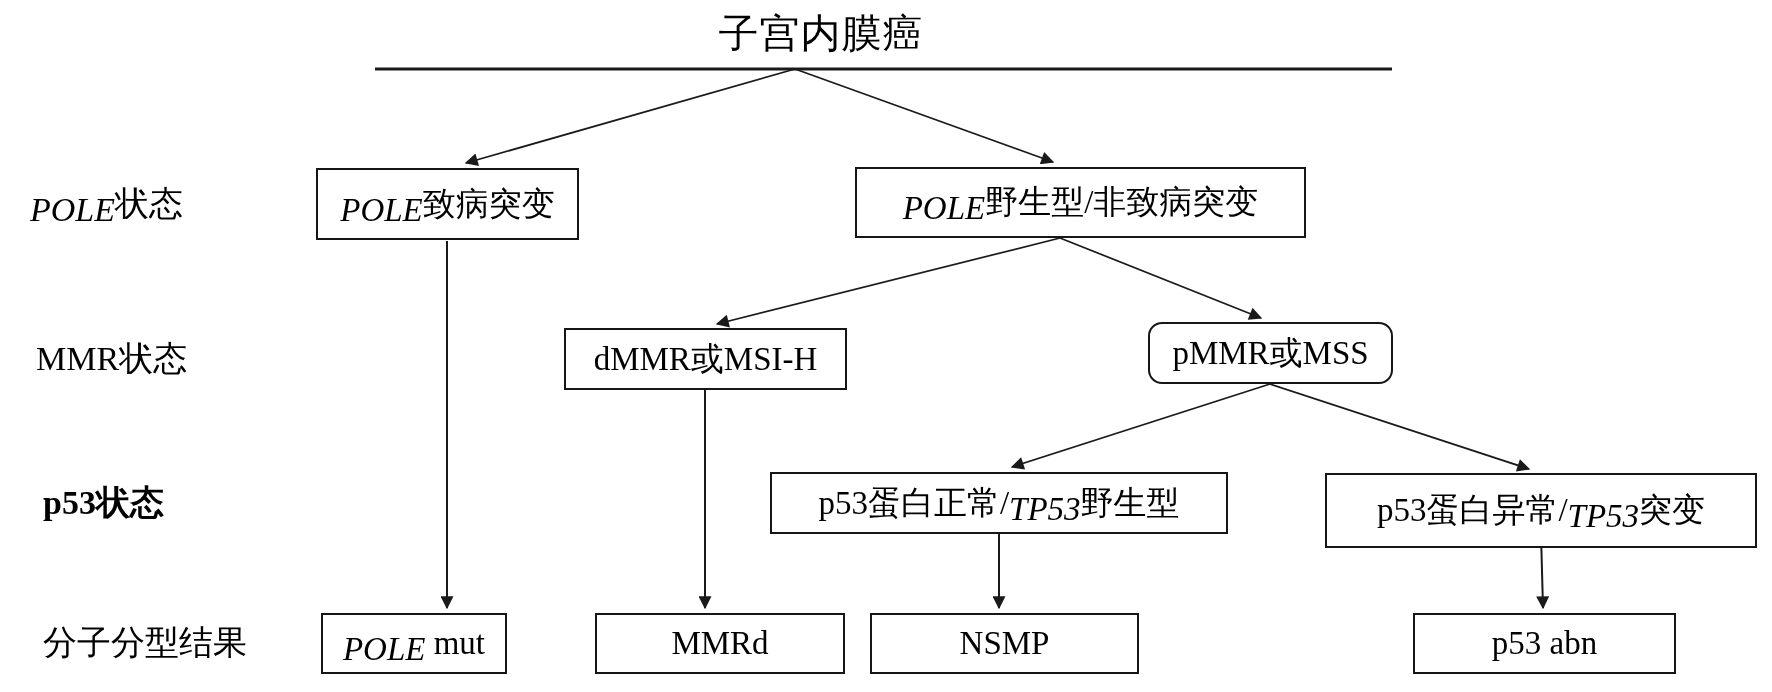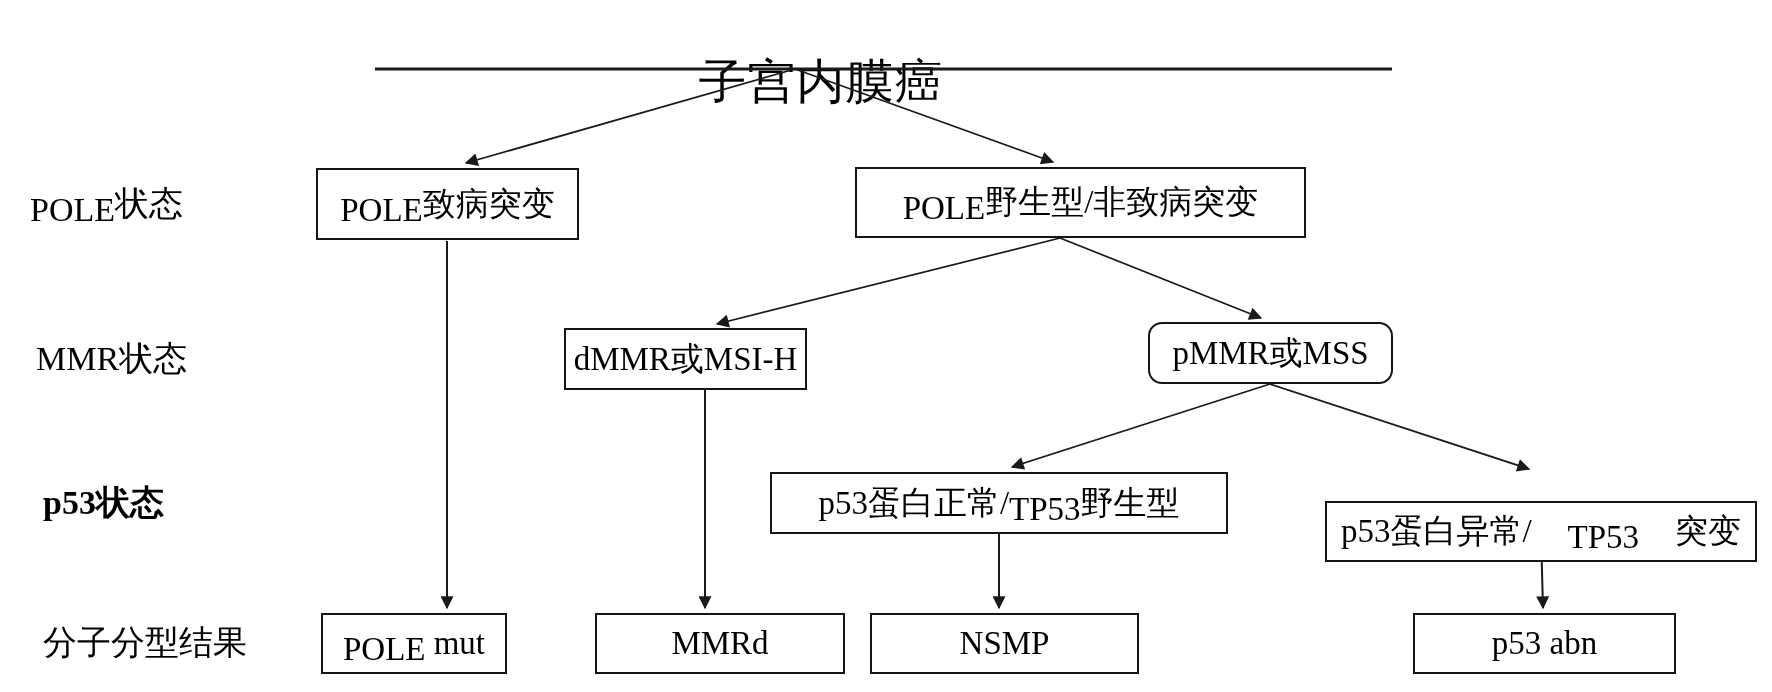--- a/index.html
+++ b/index.html
@@ -8,43 +8,42 @@
     width:1772px;height:692px;
     background:#ffffff;
     font-family:"Liberation Serif","DejaVu Serif",serif;
     color:#000;
     overflow:hidden;
   }
   .title{
     position:absolute;
     top:6px;left:821px;
     transform:translateX(-50%);
-    font-size:48px;
+    font-size:40px;
     letter-spacing:1px;
     white-space:nowrap;
-    margin-top:44px;
   }
   svg.edges{position:absolute;left:0;top:0;}
   .rowlabel{
     position:absolute;
     height:50px;
     display:flex;align-items:center;
     font-size:34px;
     white-space:nowrap;
   }
   .node{
     position:absolute;
     box-sizing:border-box;
     border:2.5px solid #161616;
     background:#ffffff;
     display:flex;align-items:center;justify-content:center;
     font-size:33px;
     white-space:nowrap;
   }
-  .it{margin-top:12px;}
+  .it{font-style:italic;margin-top:12px;}
 </style>
 </head>
 <body>
 
 <div class="canvas">
 
   <div class="title">子宫内膜癌</div>
 
   <svg class="edges" width="1772" height="692" viewBox="0 0 1772 692">
     <defs>
@@ -96,39 +95,39 @@
       <span class="it">POLE</span>
       <span>致病突变</span>
     </div>
 
   <div class="node" style="left:855px;top:167px;width:451px;height:71px;">
       <span></span>
       <span class="it">POLE</span>
       <span>野生型/非致病突变</span>
     </div>
 
-  <div class="node" style="left:564px;top:328px;width:243px;height:62px;">
+  <div class="node" style="left:564px;top:328px;width:283px;height:62px;">
       <span>dMMR或MSI-H</span>
       <span class="it"></span>
       <span></span>
     </div>
 
   <div class="node" style="left:1148px;top:322px;width:245px;height:62px;border-radius:14px;">
       <span>pMMR或MSS</span>
       <span class="it"></span>
       <span></span>
     </div>
 
   <div class="node" style="left:770px;top:472px;width:458px;height:62px;">
       <span>p53蛋白正常/</span>
       <span class="it">TP53</span>
       <span>野生型</span>
     </div>
 
-  <div class="node" style="left:1325px;top:501px;width:432px;height:61px;gap:36px;">
+  <div class="node" style="left:1325px;top:473px;width:432px;height:75px;">
       <span>p53蛋白异常/</span>
       <span class="it">TP53</span>
       <span>突变</span>
     </div>
 
   <div class="node" style="left:321px;top:613px;width:186px;height:61px;">
       <span></span>
       <span class="it">POLE</span>
       <span style="white-space:pre;"> mut</span>
     </div>

